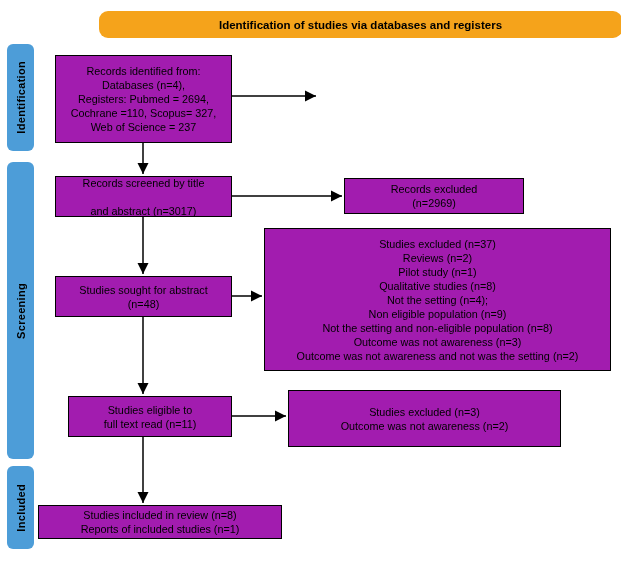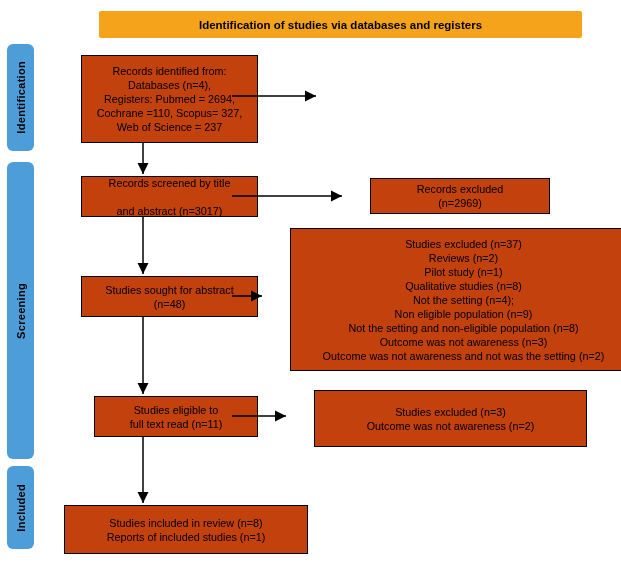--- a/index.html
+++ b/index.html
@@ -12,24 +12,24 @@
     position: relative;
     width: 621px;
     height: 564px;
     background: #ffffff;
     overflow: hidden;
   }
   .banner {
     position: absolute;
     left: 99px;
     top: 11px;
-    width: 483px;
+    width: 523px;
     height: 27px;
     background: var(--banner, #F5A31B);
-    border-radius: 2px;
+    border-radius: 9px;
     display: flex;
     align-items: center;
     justify-content: center;
     font-weight: bold;
     font-size: 11.5px;
     color: #000;
     box-sizing: border-box;
   }
   .stage {
     position: absolute;
@@ -44,33 +44,32 @@
     writing-mode: vertical-rl;
     transform: rotate(180deg);
     font-weight: bold;
     font-size: 11px;
     color: #000;
     letter-spacing: 0.3px;
     white-space: nowrap;
   }
   .box {
     position: absolute;
-    background: #c2410c;
+    background: #a21caf;
     border: 1.5px solid #000;
     box-sizing: border-box;
     display: flex;
     flex-direction: column;
     align-items: center;
     justify-content: center;
     text-align: center;
     font-size: 10.8px;
     line-height: 14px;
     color: #000;
     padding: 2px 4px;
-    margin-left: 26px;
   }
   #arrow-layer {
     position: absolute;
     left: 0;
     top: 0;
     pointer-events: none;
   }
 </style>
 </head>
 <body>
@@ -128,21 +127,21 @@
   <div class="box" style="left:68px; top:396px; width:164px; height:41px;">
       <div>Studies eligible to</div>
       <div>full text read (n=11)</div>
     </div>
 
   <div class="box" style="left:288px; top:390px; width:273px; height:57px;">
       <div>Studies excluded (n=3)</div>
       <div>Outcome was not awareness (n=2)</div>
     </div>
 
-  <div class="box" style="left:38px; top:505px; width:244px; height:49px;">
+  <div class="box" style="left:38px; top:505px; width:244px; height:34px;">
       <div>Studies included in review (n=8)</div>
       <div>Reports of included studies (n=1)</div>
     </div>
 
   <svg id="arrow-layer" width="621" height="564" viewBox="0 0 621 564">
     <defs>
       <marker id="arrowhead" viewBox="0 0 10 10" refX="10" refY="5" markerWidth="7.5" markerHeight="7.5" orient="auto-start-reverse">
         <path d="M0,0 L10,5 L0,10 z" fill="#000"></path>
       </marker>
     </defs>

